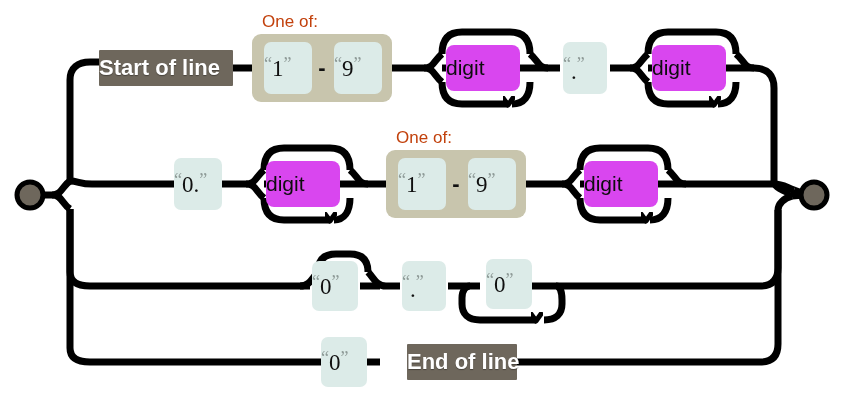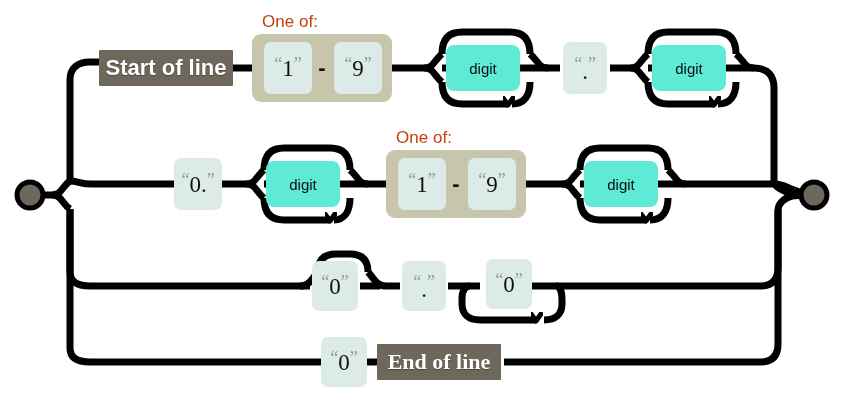--- a/index.html
+++ b/index.html
@@ -25,21 +25,20 @@
     width: 856px;
     height: 404px;
   }
 
   
   .node {
     position: absolute;
     box-sizing: border-box;
     display: flex;
     align-items: center;
-    justify-content: center;
     white-space: nowrap;
     transform: translate(-50%, -50%);
   }
 
   
   .lit {
     background: #dcebe8;
     border-radius: 7px;
     color: #111111;
     font-size: 21px;
@@ -60,24 +59,24 @@
   }
   .lit.dot .v {
     font-size: 23px;
     position: relative;
     top: 3px;
     left: 0px;
   }
 
   
   .nonterm {
-    background: #5eead4;
+    background: #d946ef;
     border-radius: 8px;
     color: #0d0d0d;
-    font-size: 15px;
+    font-size: 21px;
     font-weight: 400;
     font-family: "Liberation Sans", sans-serif;
   }
 
   
   .anchor {
     background: #6e675c;
     color: #ffffff;
     font-size: 22px;
     font-weight: bold;
@@ -308,17 +307,17 @@
       <span class="v">0</span>
       <span class="q">”</span>
   </div>
 
   <div class="node lit" style="left:344px; top:362px; width:46px; height:50px;">
     <span class="q">“</span>
       <span class="v">0</span>
       <span class="q">”</span>
   </div>
 
-  <div class="node anchor" style="left:439px; top:362px; width:124px; height:36px;font-family:Liberation Serif, serif;">
+  <div class="node anchor" style="left:462px; top:362px; width:110px; height:36px;">
     <span>End of line</span>
   </div>
 
 </div>
 
 </body></html>

